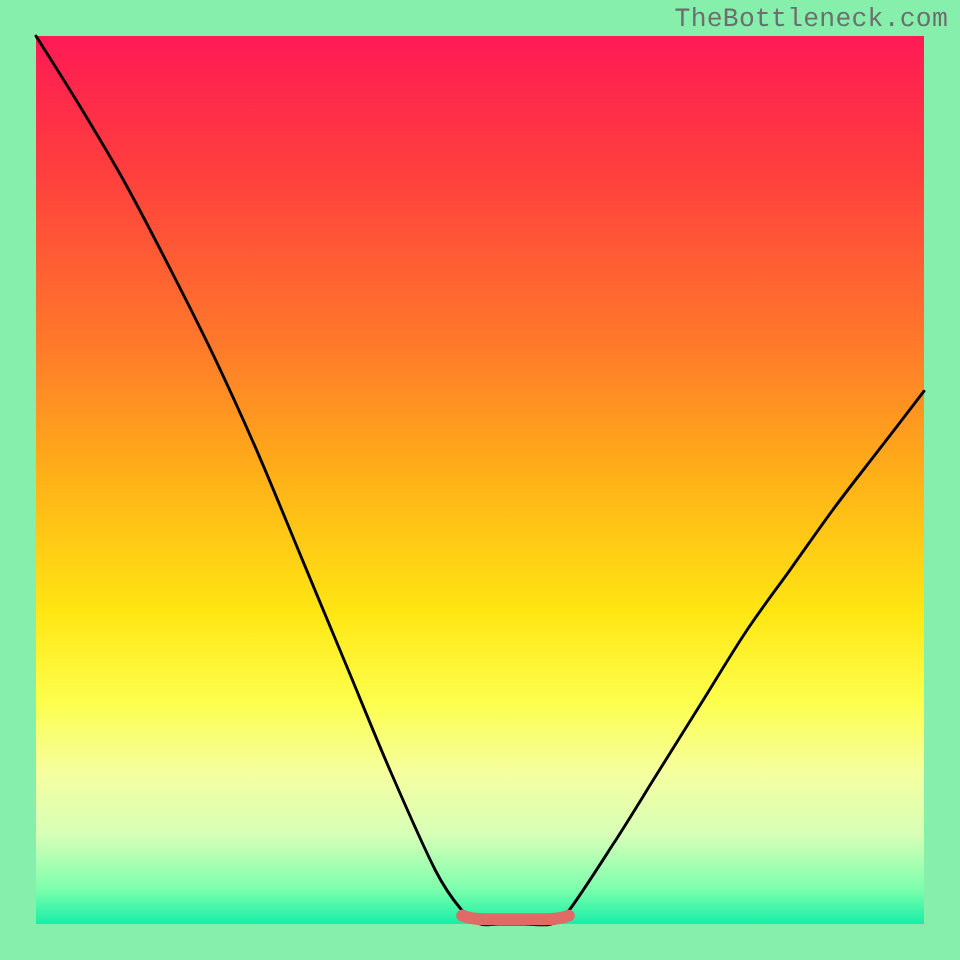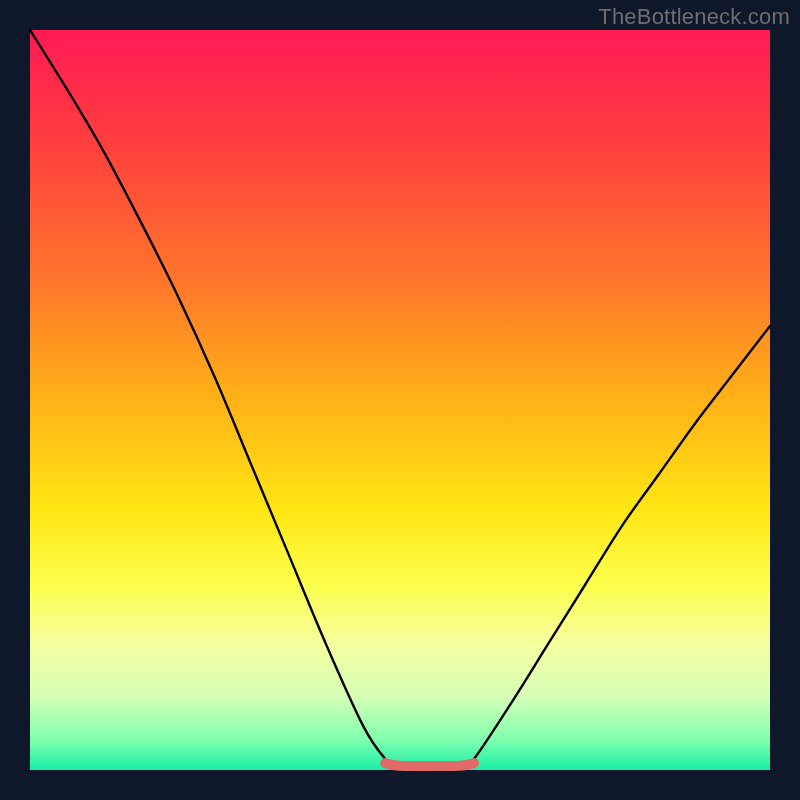--- a/index.html
+++ b/index.html
@@ -8,21 +8,22 @@
     width: 800px;
     height: 800px;
     overflow: hidden;
     background: #000;
     font-family: Arial, Helvetica, sans-serif;
   }
   .frame {
     position: relative;
     width: 800px;
     height: 800px;
-    background: #0f172a;
+    background: #86efac;
+    font-family: Liberation Mono, monospace;
   }
   .plot-area {
     position: absolute;
     left: 30px;
     top: 30px;
     width: 740px;
     height: 740px;
   }
   .gradient {
     position: absolute;

